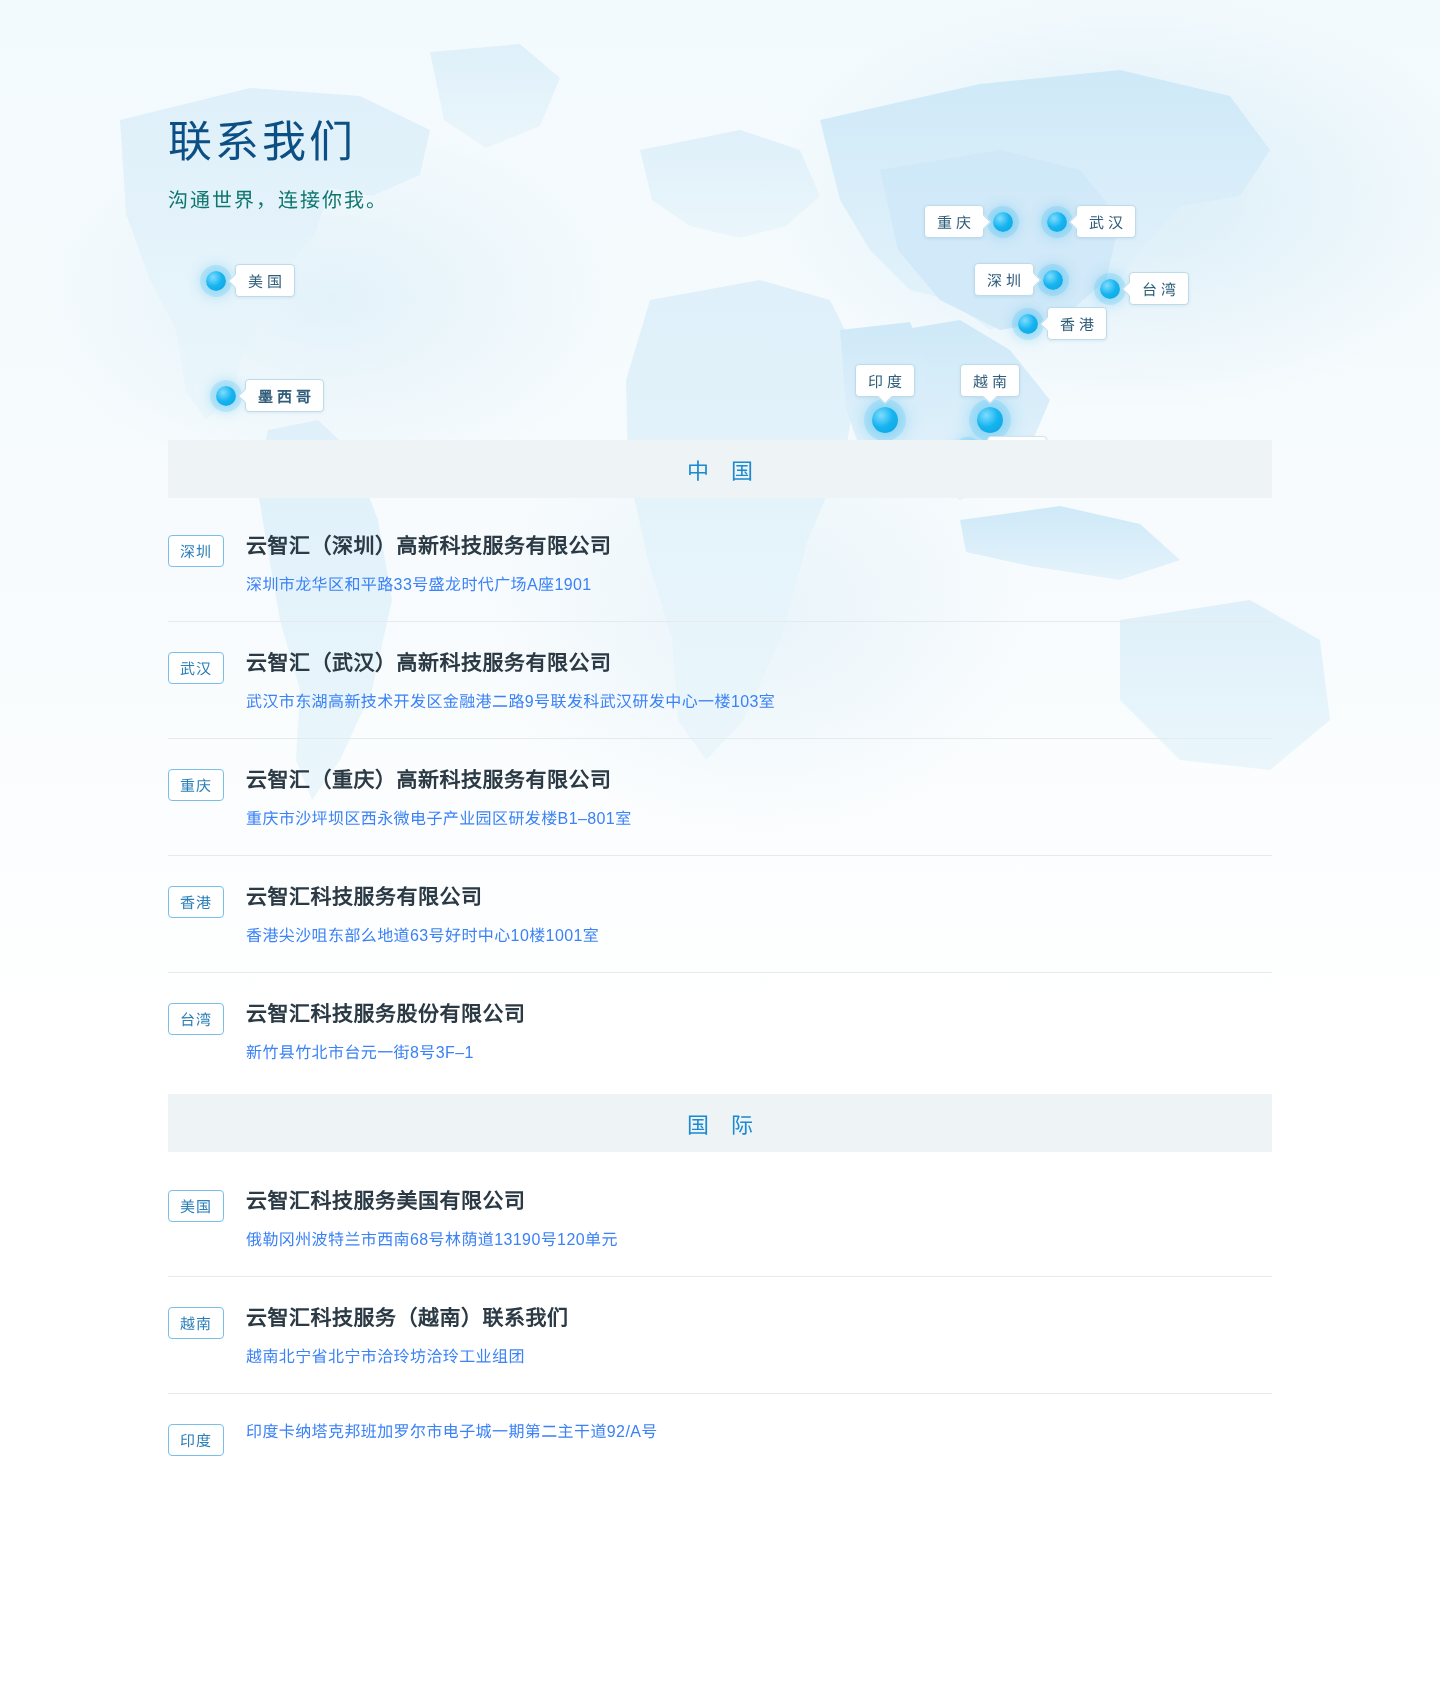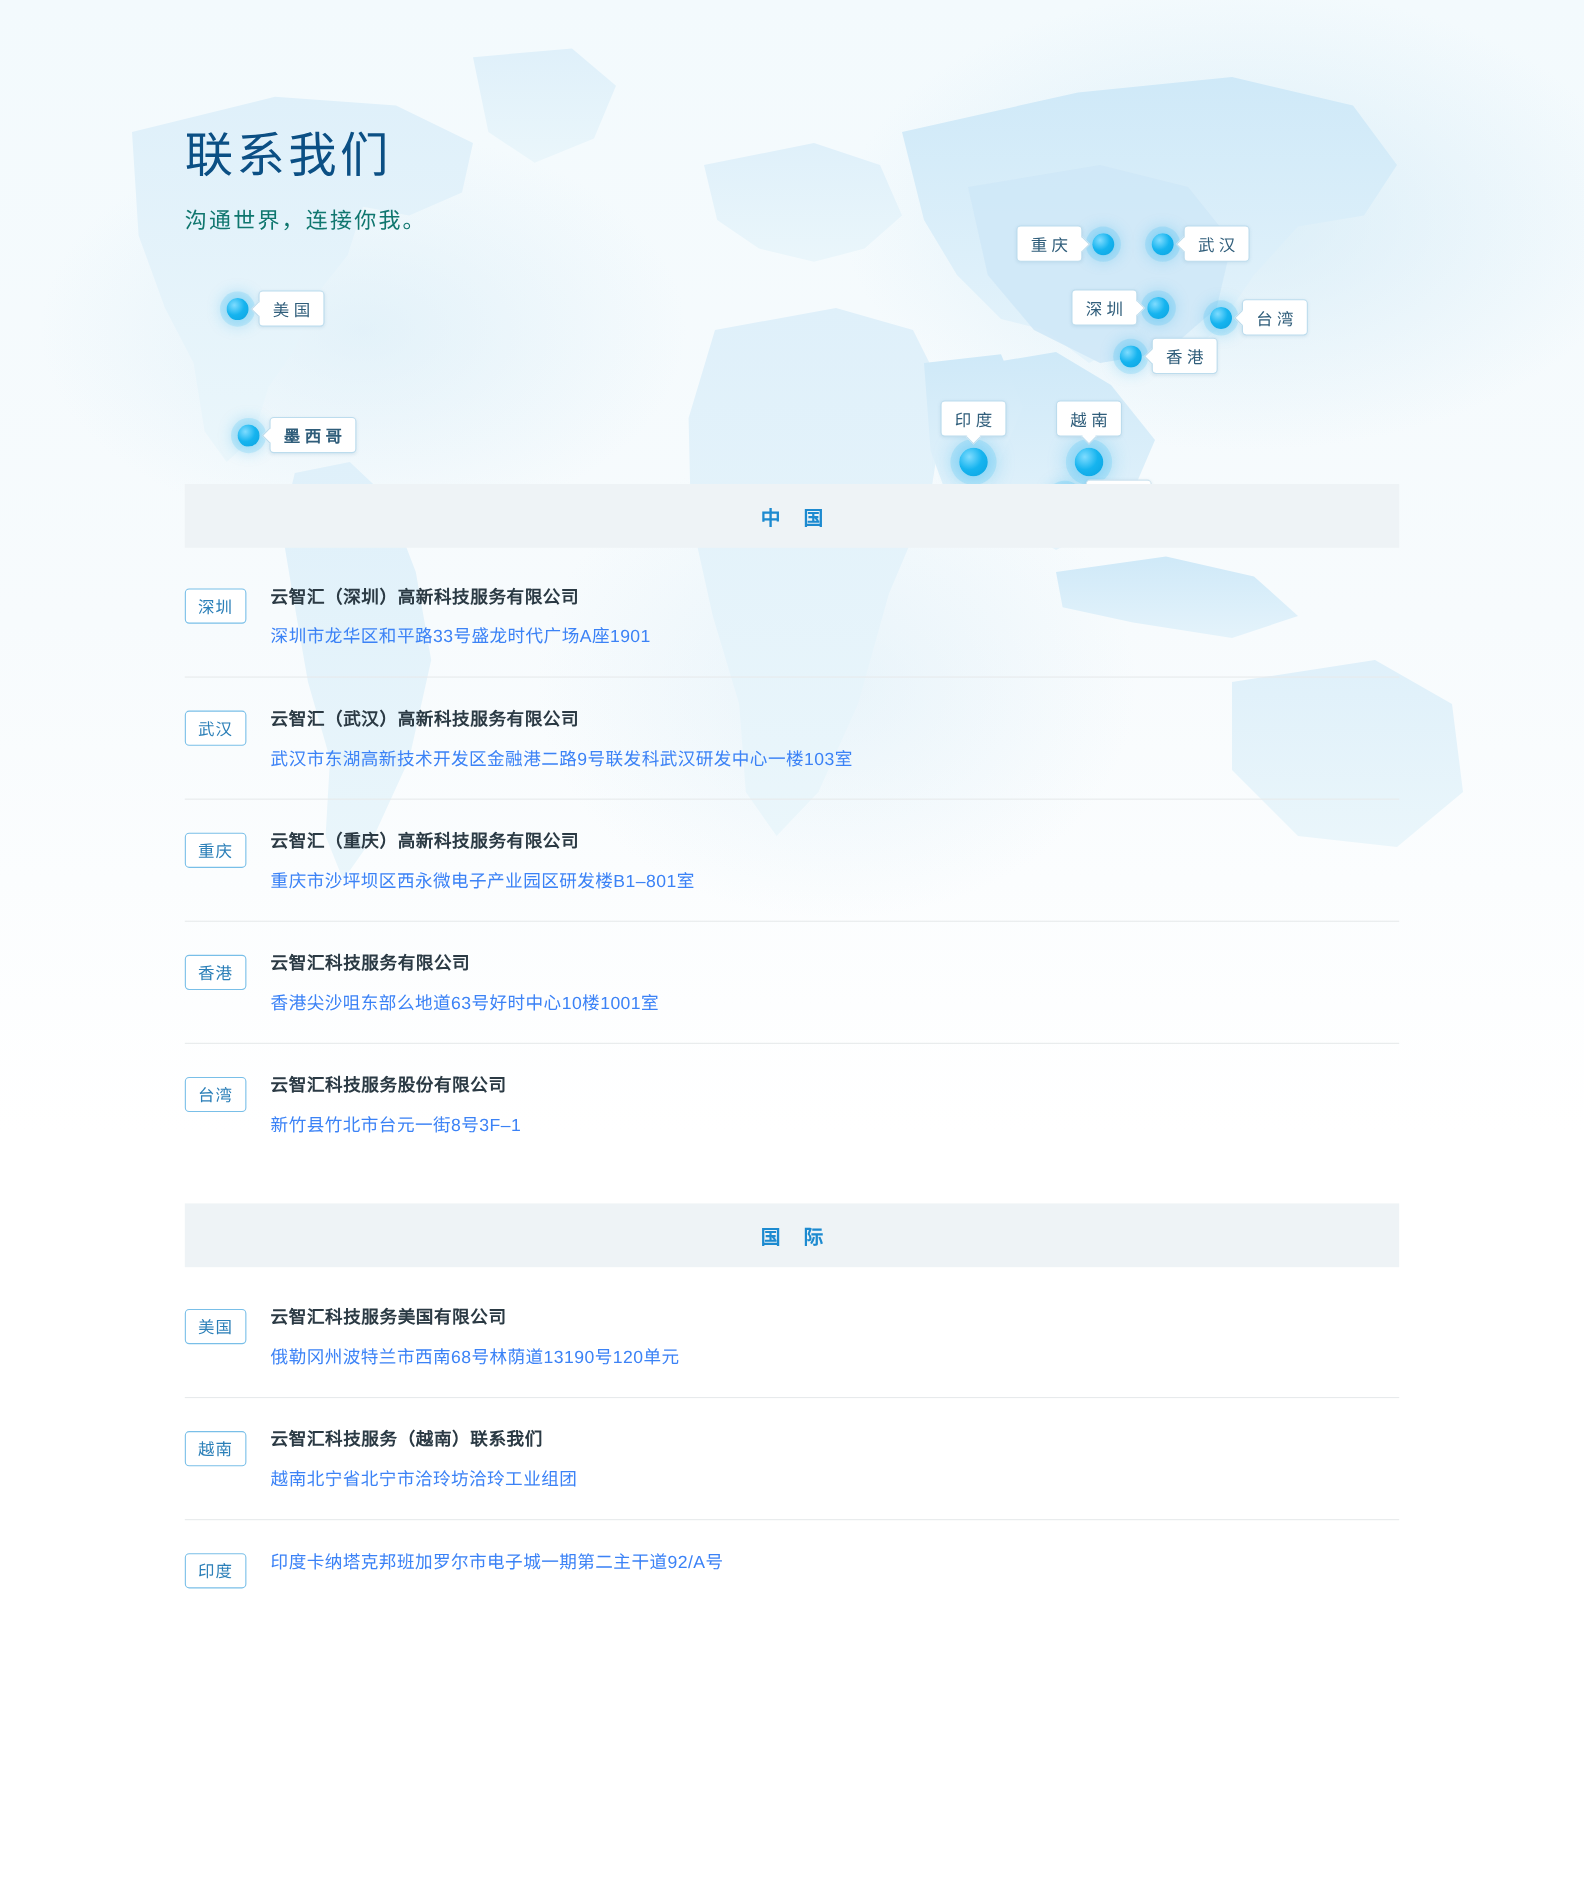--- a/index.html
+++ b/index.html
@@ -137,22 +137,22 @@
     left: 168px;
     width: 1104px;
     height: 58px;
     background: #eef3f6;
     display: flex;
     align-items: center;
     justify-content: center;
     z-index: 8;
   }
   .section-bar .title {
-    font-size: 18px;
-    font-weight: bold;
+    font-size: 22px;
+    font-weight: normal;
     color: #1c8ad0;
     letter-spacing: 8px;
     text-indent: 8px;
   }
 
   
   .offices {
     position: absolute;
     left: 168px;
     width: 1104px;
@@ -174,21 +174,21 @@
     border-radius: 4px;
     color: #2b7fb8;
     font-size: 15px;
     text-align: center;
     padding: 4px 0 5px 0;
     background: #ffffff;
     letter-spacing: 1px;
   }
   .office-text { flex: 1 1 auto; }
   .office-name {
-    font-size: 16px;
+    font-size: 21px;
     font-weight: bold;
     color: #2b3a44;
     letter-spacing: 0.5px;
     margin-bottom: 12px;
   }
   .office-addr {
     font-size: 16px;
     color: #3b82f6;
     letter-spacing: 0.4px;
   }

